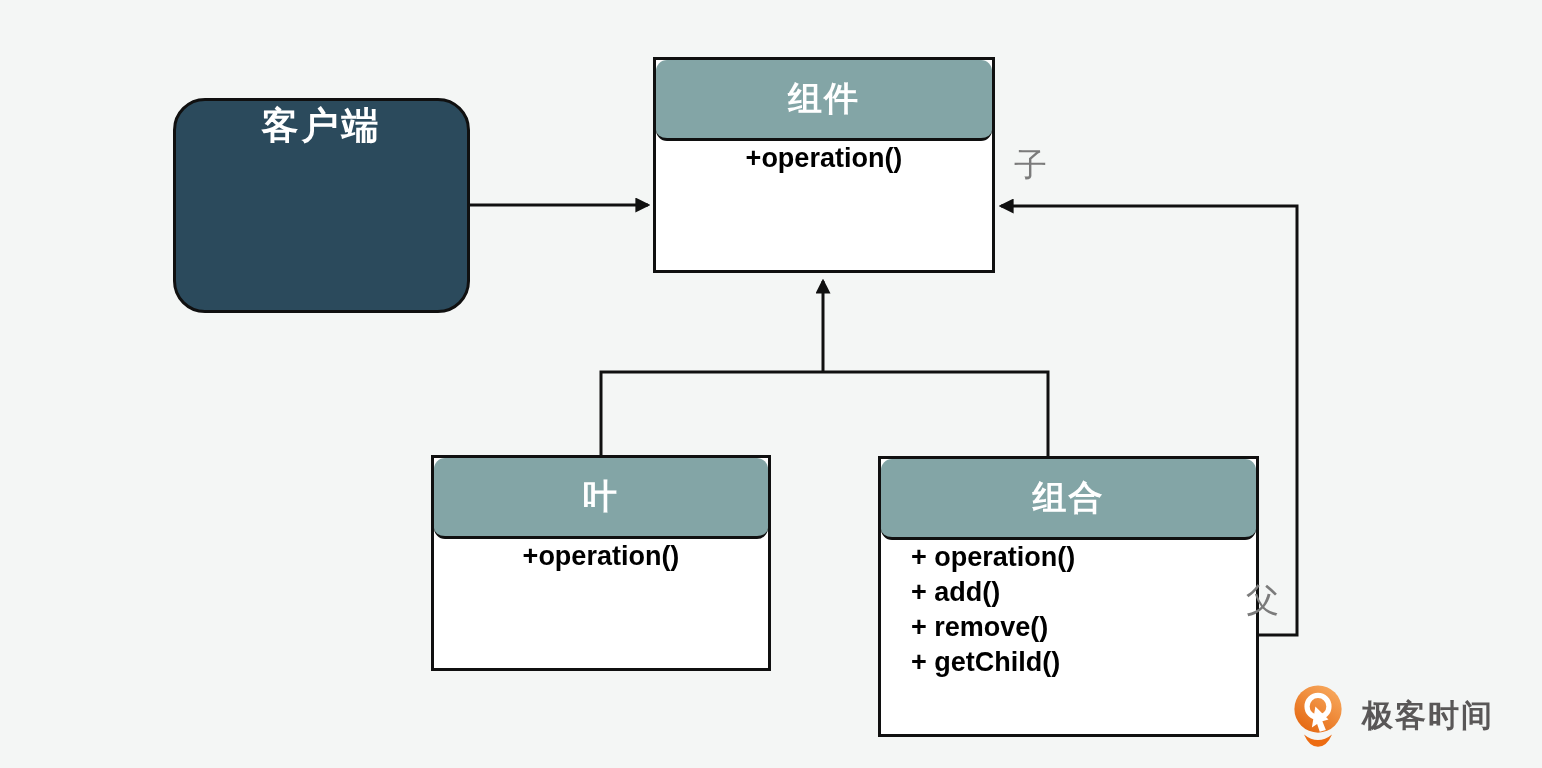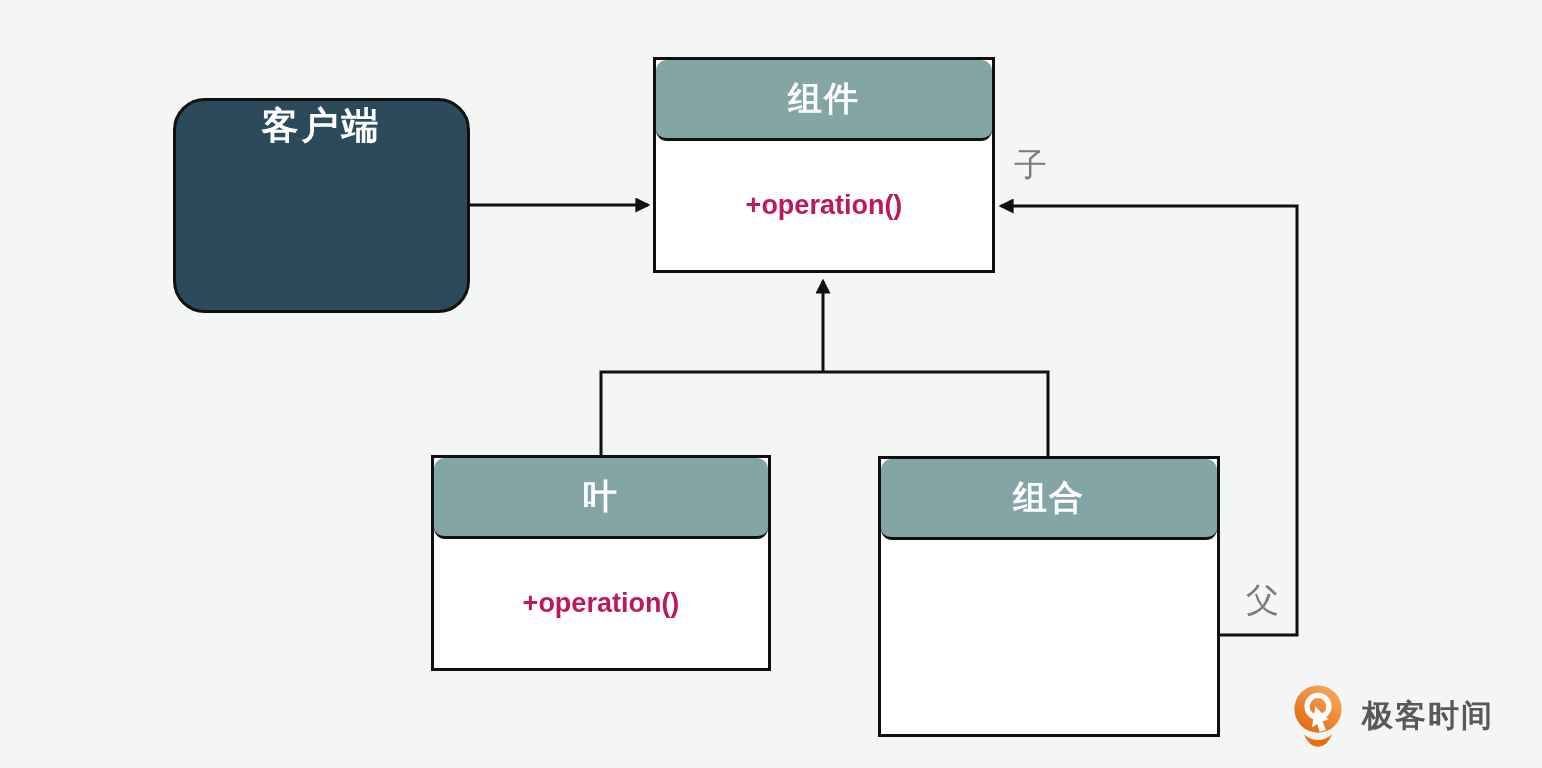--- a/index.html
+++ b/index.html
@@ -29,32 +29,32 @@
   }
   
   .class-box{
     position:absolute;box-sizing:border-box;
     background:#ffffff;
     border:3px solid #101010;
     display:flex;flex-direction:column;
   }
   .class-box.component{left:653px;top:57px;width:342px;height:216px;}
   .class-box.leaf{left:431px;top:455px;width:340px;height:216px;}
-  .class-box.composite{left:878px;top:456px;width:342px;height:281px;}
+  .class-box.composite{left:878px;top:456px;width:381px;height:281px;}
   .class-header{
     flex:0 0 78px;
     background:#83a5a6;
     border-bottom:3px solid #101010;
     display:flex;align-items:center;justify-content:center;
     color:#ffffff;font-size:34px;font-weight:bold;letter-spacing:2px;border-radius:11px;
   }
   .class-body{
     flex:1 1 auto;
-    display:flex;flex-direction:column;justify-content:center;
-    color:#be185d;font-size:27px;font-weight:600;
+    display:flex;flex-direction:column;justify-content:flex-start;
+    color:#000000;font-size:27px;font-weight:600;
   }
   .class-body.centered{align-items:center;}
   .class-body.listing{align-items:flex-start;padding-left:30px;}
   .class-body .method-line{line-height:35px;}
   
   .rel-label{
     position:absolute;
     color:#7b7b7b;font-size:33px;font-weight:400;
   }
   .rel-label.child{left:1014px;top:143px;}
@@ -102,20 +102,26 @@
 
   <div class="class-box leaf">
     <div class="class-header">叶</div>
     <div class="class-body centered">
       <div class="method-line">+operation()</div>
     </div>
   </div>
 
   <div class="class-box composite">
     <div class="class-header">组合</div>
+    <div class="class-body listing">
+      <div class="method-line">+ operation()</div>
+      <div class="method-line">+ add()</div>
+      <div class="method-line">+ remove()</div>
+      <div class="method-line">+ getChild()</div>
+    </div>
   </div>
 
   <div class="rel-label child">子</div>
   <div class="rel-label parent">父</div>
 
   <div class="brand">
     <svg width="56" height="64" viewBox="0 0 64 72" xmlns="http://www.w3.org/2000/svg">
       <defs>
         <linearGradient id="lg" x1="0.85" y1="0" x2="0.15" y2="1">
           <stop offset="0" stop-color="#f8ab60"></stop>

